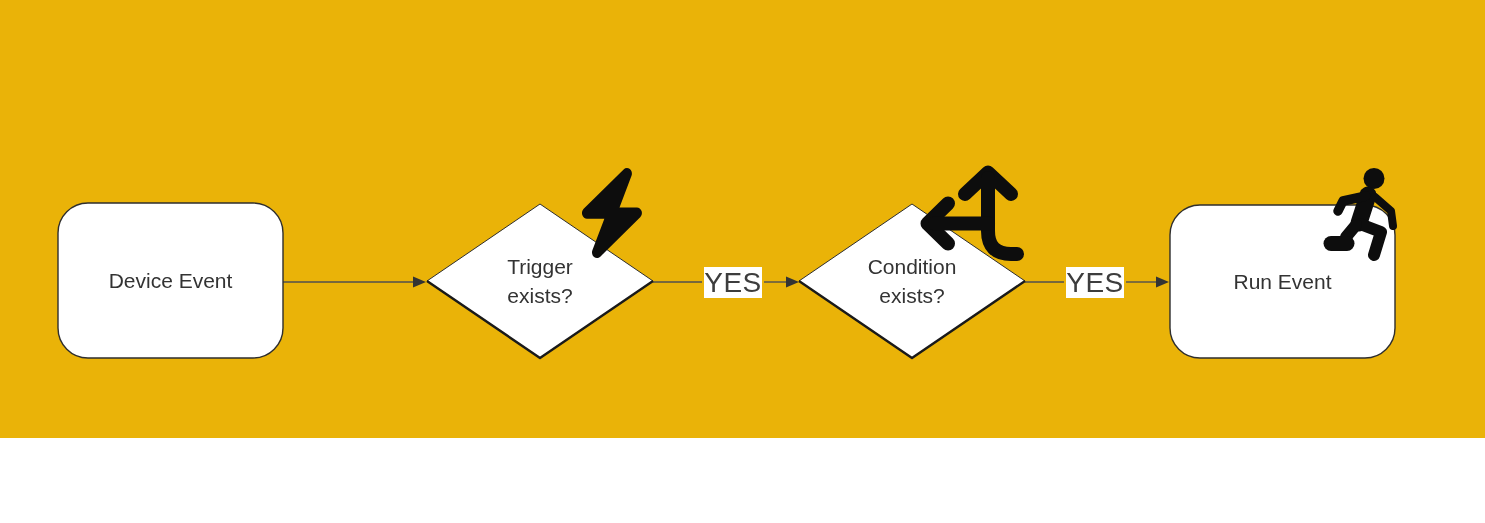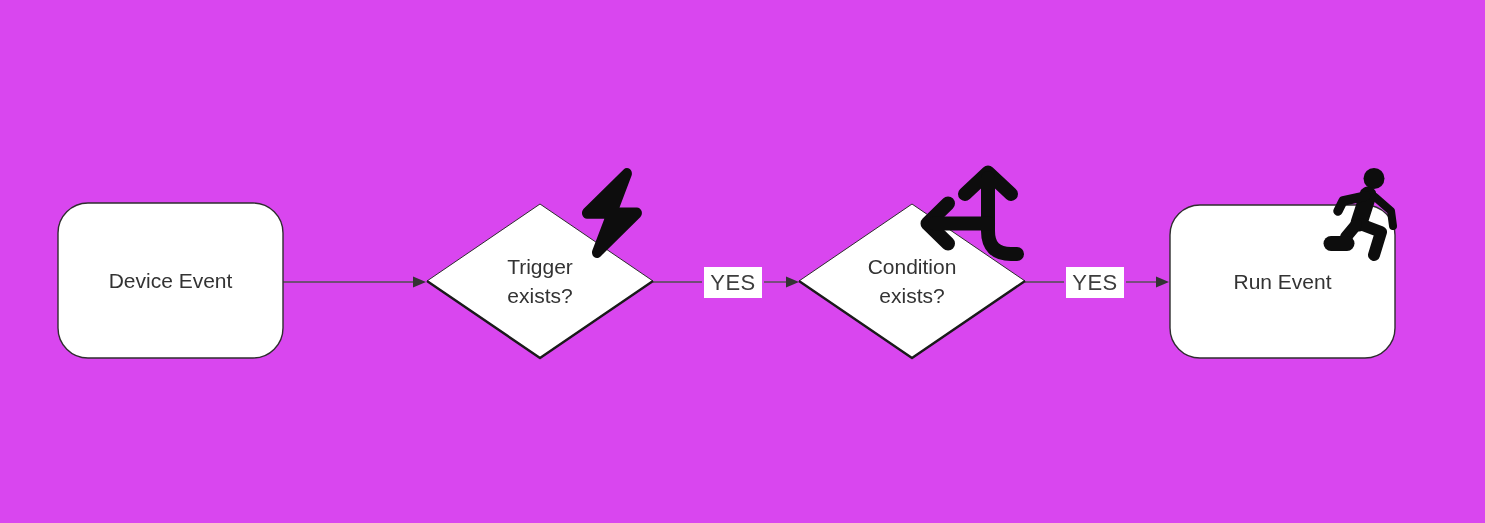--- a/index.html
+++ b/index.html
@@ -1,36 +1,36 @@
 <!DOCTYPE html>
 <html><head>
 <meta charset="utf-8">
 <style>
   html, body { margin: 0; padding: 0; background: #ffffff; }
   .canvas {
     position: relative;
     width: 1485px;
-    height: 523px;
-    background: #d946ef;
+    height: 438px;
+    background: #eab308;
     overflow: hidden;
     font-family: "Liberation Sans", "DejaVu Sans", sans-serif;
   }
   .canvas svg { position: absolute; top: 0; left: 0; }
   .lbl {
     position: absolute;
     display: flex;
     align-items: center;
     justify-content: center;
     text-align: center;
     color: #333333;
     pointer-events: none;
     white-space: pre-line;
   }
   .node-lbl   { font-size: 21px; line-height: 29px; }
-  .edge-lbl   { font-size: 22px; letter-spacing: 0.5px; color: #3d3d3d; background: #ffffff; }
+  .edge-lbl   { font-size: 28px; letter-spacing: 0.5px; color: #3d3d3d; background: #ffffff; }
   .lbl-device    { left: 58px;   top: 203px; width: 225px; height: 155px; }
   .lbl-trigger   { left: 485px;  top: 203px; width: 110px; height: 155px; }
   .lbl-condition { left: 857px;  top: 203px; width: 110px; height: 155px; }
   .lbl-run       { left: 1170px; top: 205px; width: 225px; height: 153px; }
   .lbl-yes1      { left: 704px;  top: 267px; width: 58px;  height: 31px; }
   .lbl-yes2      { left: 1066px; top: 267px; width: 58px;  height: 31px; }
 </style>
 </head>
 <body>
 

